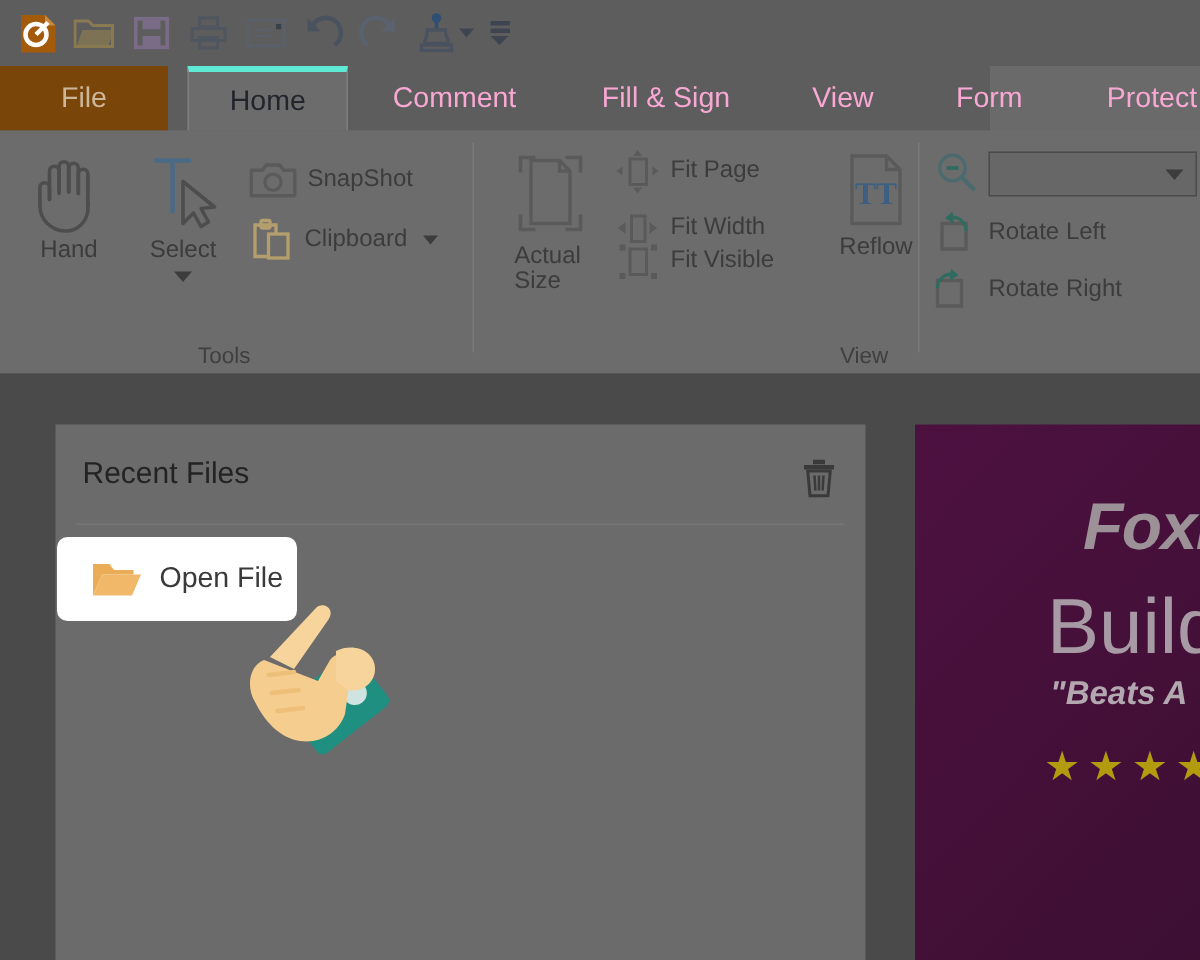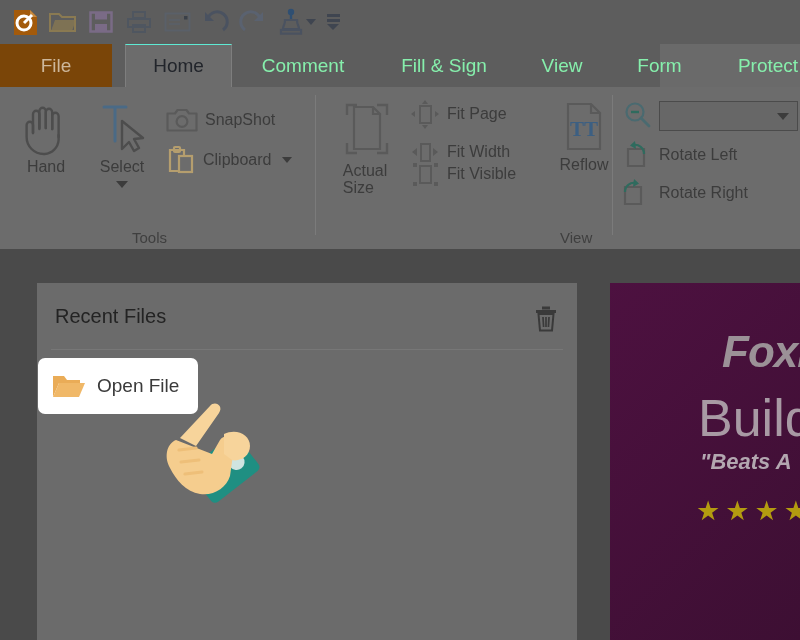--- a/index.html
+++ b/index.html
@@ -72,35 +72,35 @@
     padding-left: 28px;
   }
   .tab {
     position: absolute;
     top: 0;
     height: 43px;
     display: flex;
     align-items: center;
     justify-content: center;
     font-size: 19px;
-    color: #86efac;
+    color: #f9a8d4;
     box-sizing: border-box;
     white-space: nowrap;
   }
   .tab.file {
     background: #7a4508;
     color: #cdb79b;
     left: 0; width: 112px;
   }
   .tab.active {
     background: #6c6c6c;
     color: #22252b;
     border-left: 1px solid #7e7e7e;
     border-right: 1px solid #7e7e7e;
-    border-top: 1px solid #5eead4;
+    border-top: 4px solid #5eead4;
   }
   .tab .lbl { pointer-events: none; }
 
   
   .ribbon {
     position: absolute;
     left: 0; top: 87px;
     width: 800px; height: 162px;
     background: #6c6c6c;
     border-bottom: 1px solid #555;
@@ -259,20 +259,21 @@
     left: 38px; top: 358px;
     width: 160px; height: 56px;
     background: #ffffff;
     border-radius: 7px;
     display: flex;
     align-items: center;
     padding-left: 14px;
     box-sizing: border-box;
     gap: 11px;
     z-index: 40;
+    justify-content: center;
   }
   .spotlight .cap {
     font-size: 19px;
     color: #3a3a3a;
   }
 
   
   .hand {
     position: absolute;
     left: 152px; top: 388px;

